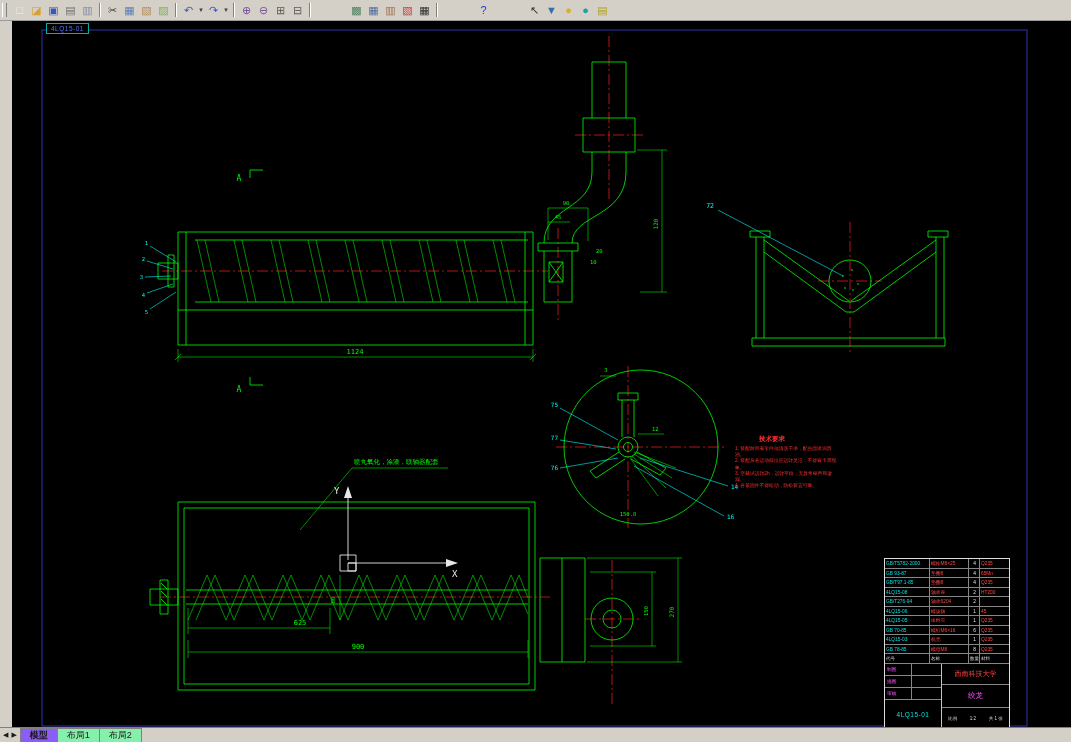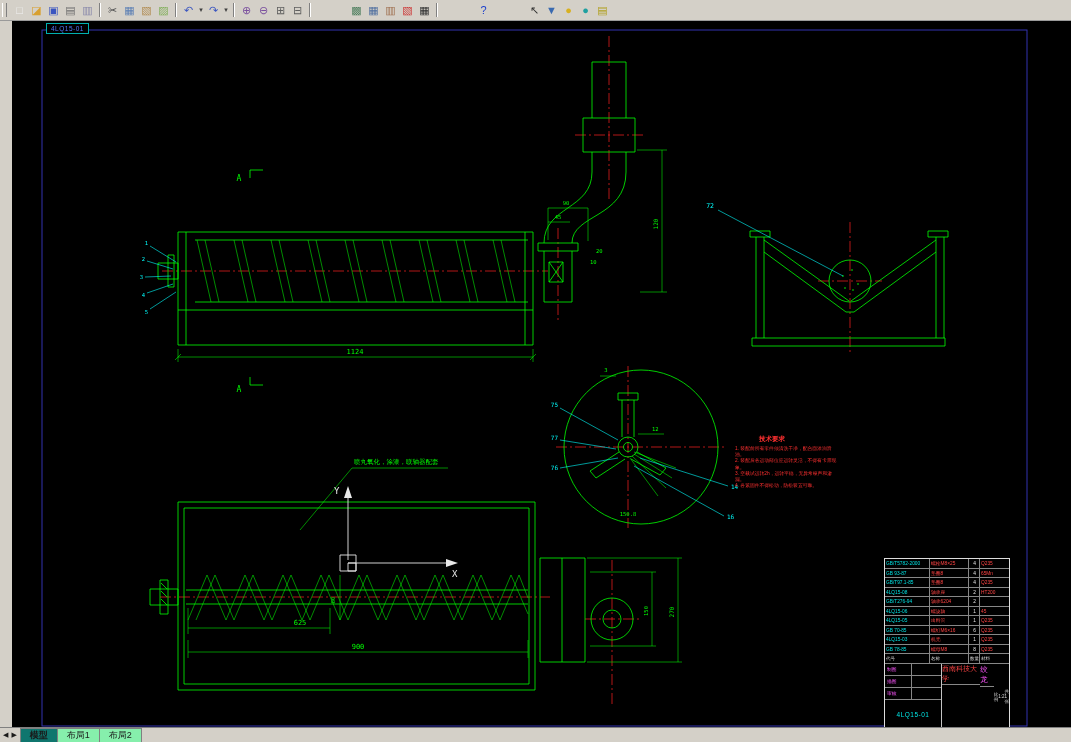--- a/index.html
+++ b/index.html
@@ -58,33 +58,33 @@
   .cell.mat{width:29px;color:#ff4444;border-right:none}
   .tb-header .cell{color:#dddddd;font-size:4.5px}
   #tb-title-area{display:flex;height:66px}
   .tb-ta-left{width:56px;border-right:1px solid rgba(245,245,245,0.8);display:flex;flex-direction:column}
   .field-row{display:flex;height:12px;border-bottom:1px solid rgba(245,245,245,0.55);box-sizing:border-box}
   .f-label{width:24px;color:#ff55ff;font-size:4.8px;line-height:11px;padding-left:2px;
           border-right:1px solid rgba(245,245,245,0.55)}
   .f-val{flex:1;color:#00e0e0;font-size:4.8px;line-height:11px}
   .tb-dno{flex:1;color:#00e5e5;font-size:6.5px;display:flex;align-items:center;justify-content:center;
           letter-spacing:0.5px}
-  .tb-ta-right{flex:1;display:flex;}
+  .tb-ta-right{flex:1;display:flex;flex-direction:column}
   .tb-school{height:20px;color:#ff4444;font-size:7px;display:flex;align-items:center;justify-content:center;
           border-bottom:1px solid rgba(245,245,245,0.55)}
   .tb-dtitle{height:22px;color:#ff55ff;font-size:7.5px;display:flex;align-items:center;justify-content:center;
           border-bottom:1px solid rgba(245,245,245,0.55)}
   .tb-scale-row{flex:1;display:flex;align-items:center;justify-content:space-around;color:#dddddd;font-size:4.5px}
   
   #tabbar{position:absolute;left:0;bottom:0;right:0;height:14px;background:#d4d0c8;
           border-top:1px solid #808080;display:flex;align-items:flex-end;font-size:9px;z-index:5}
   .tab-nav{display:flex;align-items:center;height:100%;padding:0 3px;gap:3px;font-size:7px;color:#1a1a1a}
   .tab{padding:0 9px;height:13px;line-height:12px;border:1px solid #808080;border-bottom:none;
           background:#86efac;color:#1a1a1a;margin-right:-1px;white-space:nowrap}
-  .tab.active{background:#0f766e;font-weight:bold}
+  .tab.active{background:#8b5cf6;font-weight:bold}
 </style>
 </head>
 <body>
 
 <div id="window">
 
   <div id="toolbar">
     <div style="display:flex;align-items:center">
         <span class="tb-grip"></span>
         <span class="tb-btn" style="color: rgb(240, 240, 240);">□</span>

